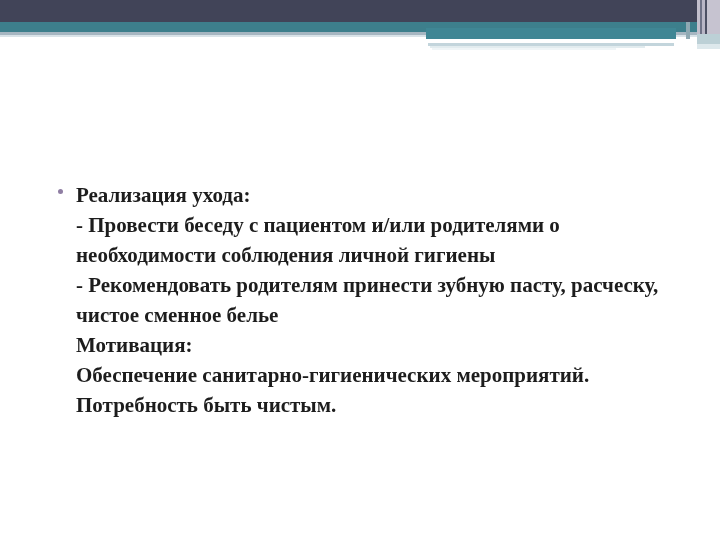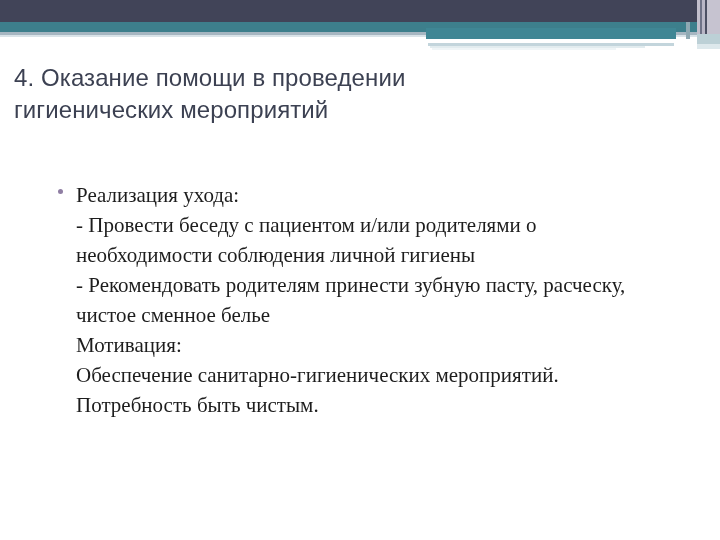--- a/index.html
+++ b/index.html
@@ -117,20 +117,21 @@
   
   .body-block {
     position: absolute;
     left: 58px;
     top: 180px;
     width: 620px;
   }
   .bullet-row {
     display: flex;
     align-items: flex-start;
+    font-weight: bold;
   }
   .bullet-dot {
     flex: 0 0 auto;
     width: 18px;
     padding-top: 9px;
     line-height: 0;
   }
   .bullet-dot i {
     display: block;
     width: 5px;
@@ -165,21 +166,20 @@
 
   <div class="vstripe vs-8"></div>
   <div class="vstripe vs-1"></div>
   <div class="vstripe vs-2"></div>
   <div class="vstripe vs-3"></div>
   <div class="vstripe vs-4"></div>
   <div class="vstripe vs-5"></div>
   <div class="vstripe vs-6"></div>
   <div class="vstripe vs-7"></div>
 
-  <h1 class="title">4. Оказание помощи в проведении гигиенических мероприятий</h1>
 
   <div class="body-block">
     <div class="bullet-row">
       <span class="bullet-dot">
           <i></i>
         </span>
       <div class="body-text">Реализация ухода:
 - Провести беседу с пациентом и/или родителями о необходимости соблюдения личной гигиены
 - Рекомендовать родителям принести зубную пасту, расческу, чистое сменное белье
 Мотивация:

